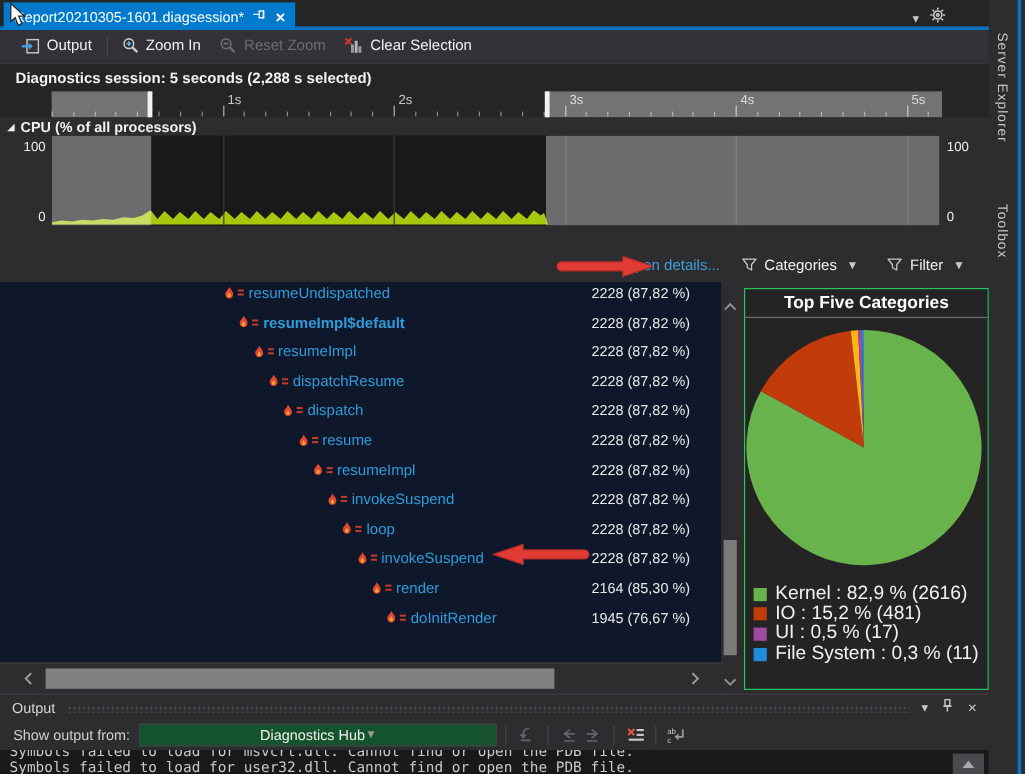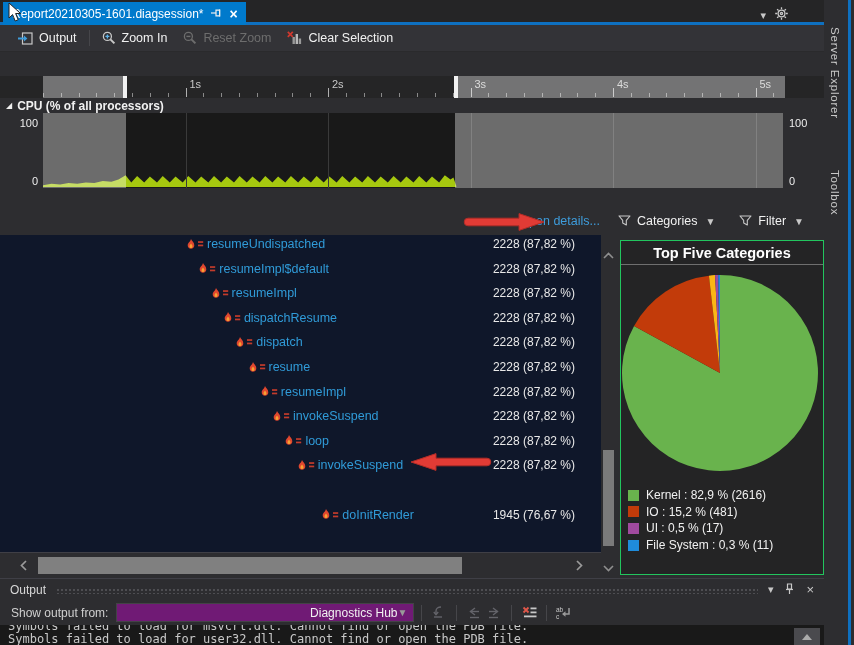--- a/index.html
+++ b/index.html
@@ -74,37 +74,37 @@
 
   
   .pie-panel{position:absolute;left:620px;top:240px;width:204px;height:335px;background:#242425;
              border:1px solid #22c55e;box-sizing:border-box;}
   .pie-title{height:23px;display:flex;align-items:center;justify-content:center;color:#FFFFFF;
              font-size:14.5px;font-weight:bold;border-bottom:1px solid #6F6F6F;}
   #pie-svg{position:absolute;left:0;top:26px;}
   .legend{position:absolute;left:7px;top:246px;right:4px;}
   .legend-row{display:flex;align-items:center;gap:7px;height:16.6px;}
   .legend-swatch{width:11px;height:11px;flex:0 0 11px;}
-  .legend-text{color:#F1F1F1;font-size:12px;white-space:nowrap;}
+  .legend-text{color:#F1F1F1;font-size:16px;white-space:nowrap;}
 
   
   .output-panel{position:absolute;left:0;top:578px;width:824px;height:67px;background:#2D2D30;
                 border-top:1px solid #3F3F46;box-sizing:border-box;}
   .output-header{position:absolute;left:0;top:0;width:100%;height:21px;display:flex;align-items:center;
                  padding:0 10px;box-sizing:border-box;gap:10px;}
   .output-title{color:#D8D8D8;font-size:12px;}
   .grip{flex:1;height:6px;margin-top:2px;
         background-image:radial-gradient(circle,#4E4E52 1px,transparent 1.1px);
         background-size:4px 4px;}
   .output-header-icons{display:flex;align-items:center;gap:11px;color:#C8C8C8;}
   .output-toolbar{position:absolute;left:0;top:21px;width:100%;height:25px;display:flex;
                   align-items:center;padding-left:11px;box-sizing:border-box;}
   .sof-label{color:#D0D0D0;font-size:12px;margin-right:8px;}
-  .combo{width:298px;height:19px;background:#701a75;border:1px solid #434346;display:flex;
-         align-items:center;justify-content:flex-end;padding:0 6px;box-sizing:border-box;}
+  .combo{width:298px;height:19px;background:#14532d;border:1px solid #434346;display:flex;
+         align-items:center;justify-content:center;padding:0 6px;box-sizing:border-box;}
   .combo-text{color:#F1F1F1;font-size:12px;}
   .combo-chev{color:#999;font-size:10px;}
   .otb-sep{width:1px;height:16px;background:#46464A;margin:0 7px;}
   .oicon{display:flex;align-items:center;justify-content:center;width:20px;height:18px;}
   .console{position:absolute;left:0;top:46px;width:100%;height:21px;background:#191919;overflow:hidden;}
   .console-line{font-family:"DejaVu Sans Mono",monospace;font-size:12px;line-height:12.5px;
                 color:#C8C8C8;white-space:pre;padding-left:8px;}
   .console-scrollbox{position:absolute;left:794px;top:49px;width:26px;height:18px;background:#4A4A4E;
                      display:flex;align-items:center;justify-content:center;}
   .tri-up{width:0;height:0;border-left:5px solid transparent;border-right:5px solid transparent;
@@ -187,20 +187,23 @@
       <svg width="15" height="14" viewBox="0 0 15 14">
           <rect x="5.5" y="6" width="2.4" height="7" fill="#9A9A9A"></rect>
           <rect x="8.6" y="3" width="2.4" height="10" fill="#B8B8B8"></rect>
           <rect x="11.7" y="7.5" width="2.4" height="5.5" fill="#9A9A9A"></rect>
           <path d="M0.8 0.8l5 5M5.8 0.8l-5 5" stroke="#D0382E" stroke-width="1.7"></path>
         </svg>
       <span>Clear Selection</span>
     </span>
   </div>
 
+  <div class="diag-row">
+    <span>Diagnostics session: 5 seconds (2,288 s selected)</span>
+  </div>
 
   <div id="ruler">
       <div class="tick" style="left:43.0px;height:4px;"></div>
       <div class="tick" style="left:60.8px;height:4px;"></div>
       <div class="tick" style="left:78.6px;height:4px;"></div>
       <div class="tick" style="left:96.4px;height:4px;"></div>
       <div class="tick" style="left:114.3px;height:4px;"></div>
       <div class="tick" style="left:132.1px;height:4px;"></div>
       <div class="tick" style="left:149.9px;height:4px;"></div>
       <div class="tick" style="left:167.7px;height:4px;"></div>
@@ -308,21 +311,21 @@
         <span class="tree-icon" style="left:198.3px;">
           <svg width="10" height="11" viewBox="0 0 10 11">
             <path d="M5 0C5.8 2.2 8.3 3.3 8.3 6.2 8.3 8.2 6.9 9.7 5 9.7 3.1 9.7 1.7 8.2 1.7 6.2 1.7 3.9 4.2 3 5 0Z" fill="#E0472F"></path>
             <path d="M5 4.6c.5 1.1 1.5 1.6 1.5 2.8a1.5 1.5 0 0 1-3 0c0-1.2 1-1.7 1.5-2.8Z" fill="#F7A233"></path>
           </svg>
           <svg width="6" height="8" viewBox="0 0 6 8">
             <rect y="1.2" width="5.2" height="1.7" fill="#C23B2B"></rect>
             <rect y="4.6" width="5.2" height="1.7" fill="#C23B2B"></rect>
           </svg>
         </span>
-        <span class="tree-name" style="left:219.3px;">resumeImpl$default</span>
+        <span class="tree-name" style="left:219.3px;font-weight:bold;">resumeImpl$default</span>
         <span class="tree-val">2228 (87,82 %)</span>
       </div>
       <div class="tree-row" style="top: 46.2px;">
         <span class="tree-icon" style="left:210.6px;">
           <svg width="10" height="11" viewBox="0 0 10 11">
             <path d="M5 0C5.8 2.2 8.3 3.3 8.3 6.2 8.3 8.2 6.9 9.7 5 9.7 3.1 9.7 1.7 8.2 1.7 6.2 1.7 3.9 4.2 3 5 0Z" fill="#E0472F"></path>
             <path d="M5 4.6c.5 1.1 1.5 1.6 1.5 2.8a1.5 1.5 0 0 1-3 0c0-1.2 1-1.7 1.5-2.8Z" fill="#F7A233"></path>
           </svg>
           <svg width="6" height="8" viewBox="0 0 6 8">
             <rect y="1.2" width="5.2" height="1.7" fill="#C23B2B"></rect>
@@ -422,20 +425,34 @@
             <path d="M5 0C5.8 2.2 8.3 3.3 8.3 6.2 8.3 8.2 6.9 9.7 5 9.7 3.1 9.7 1.7 8.2 1.7 6.2 1.7 3.9 4.2 3 5 0Z" fill="#E0472F"></path>
             <path d="M5 4.6c.5 1.1 1.5 1.6 1.5 2.8a1.5 1.5 0 0 1-3 0c0-1.2 1-1.7 1.5-2.8Z" fill="#F7A233"></path>
           </svg>
           <svg width="6" height="8" viewBox="0 0 6 8">
             <rect y="1.2" width="5.2" height="1.7" fill="#C23B2B"></rect>
             <rect y="4.6" width="5.2" height="1.7" fill="#C23B2B"></rect>
           </svg>
         </span>
         <span class="tree-name" style="left:317.7px;">invokeSuspend</span>
         <span class="tree-val">2228 (87,82 %)</span>
+      </div>
+      <div class="tree-row" style="top: 243px;">
+        <span class="tree-icon" style="left:309.0px;">
+          <svg width="10" height="11" viewBox="0 0 10 11">
+            <path d="M5 0C5.8 2.2 8.3 3.3 8.3 6.2 8.3 8.2 6.9 9.7 5 9.7 3.1 9.7 1.7 8.2 1.7 6.2 1.7 3.9 4.2 3 5 0Z" fill="#E0472F"></path>
+            <path d="M5 4.6c.5 1.1 1.5 1.6 1.5 2.8a1.5 1.5 0 0 1-3 0c0-1.2 1-1.7 1.5-2.8Z" fill="#F7A233"></path>
+          </svg>
+          <svg width="6" height="8" viewBox="0 0 6 8">
+            <rect y="1.2" width="5.2" height="1.7" fill="#C23B2B"></rect>
+            <rect y="4.6" width="5.2" height="1.7" fill="#C23B2B"></rect>
+          </svg>
+        </span>
+        <span class="tree-name" style="left:330.0px;">render</span>
+        <span class="tree-val">2164 (85,30 %)</span>
       </div>
       <div class="tree-row" style="top: 267.6px;">
         <span class="tree-icon" style="left:321.3px;">
           <svg width="10" height="11" viewBox="0 0 10 11">
             <path d="M5 0C5.8 2.2 8.3 3.3 8.3 6.2 8.3 8.2 6.9 9.7 5 9.7 3.1 9.7 1.7 8.2 1.7 6.2 1.7 3.9 4.2 3 5 0Z" fill="#E0472F"></path>
             <path d="M5 4.6c.5 1.1 1.5 1.6 1.5 2.8a1.5 1.5 0 0 1-3 0c0-1.2 1-1.7 1.5-2.8Z" fill="#F7A233"></path>
           </svg>
           <svg width="6" height="8" viewBox="0 0 6 8">
             <rect y="1.2" width="5.2" height="1.7" fill="#C23B2B"></rect>
             <rect y="4.6" width="5.2" height="1.7" fill="#C23B2B"></rect>

